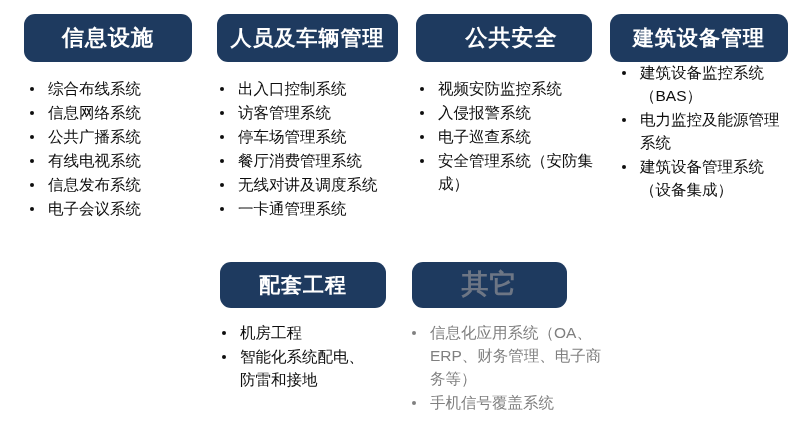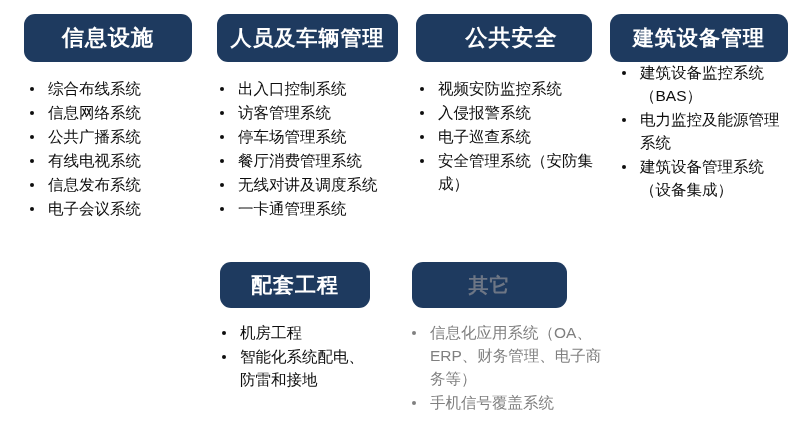--- a/index.html
+++ b/index.html
@@ -88,25 +88,25 @@
   #card-security  { left: 408px; top: 14px;  width: 196px; }
   #card-security  .card-header { width: 176px; height: 48px; margin-left: 8px; font-size: 22px; padding-left: 15px; }
   #card-security  .card-list   { margin-top: 16px; margin-left: 8px; }
 
   #card-building  { left: 604px; top: 14px;  width: 190px; }
   #card-building  .card-header { width: 178px; height: 48px; margin-left: 6px; font-size: 21px; }
   #card-building  .card-list   { margin-top: 0; margin-left: 14px; }
 
   
   #card-support   { left: 208px; top: 262px; width: 180px; }
-  #card-support   .card-header { width: 150px; height: 46px; margin-left: 12px; font-size: 21px; }
+  #card-support   .card-header { width: 166px; height: 46px; margin-left: 12px; font-size: 21px; }
   #card-support   .card-list   { margin-top: 14px; margin-left: 10px; width: 150px; }
 
   #card-other     { left: 404px; top: 262px; width: 210px; }
-  #card-other     .card-header { width: 155px; height: 46px; margin-left: 8px; font-size: 20px; }
+  #card-other     .card-header { width: 155px; height: 46px; margin-left: 8px; font-size: 27px; }
   #card-other     .card-list   { margin-top: 14px; margin-left: 4px; width: 200px; }
 </style>
 </head>
 <body>
 
 <div id="diagram">
 
   <div class="card" id="card-info">
     <div class="card-header">信息设施</div>
     <ul class="card-list">

